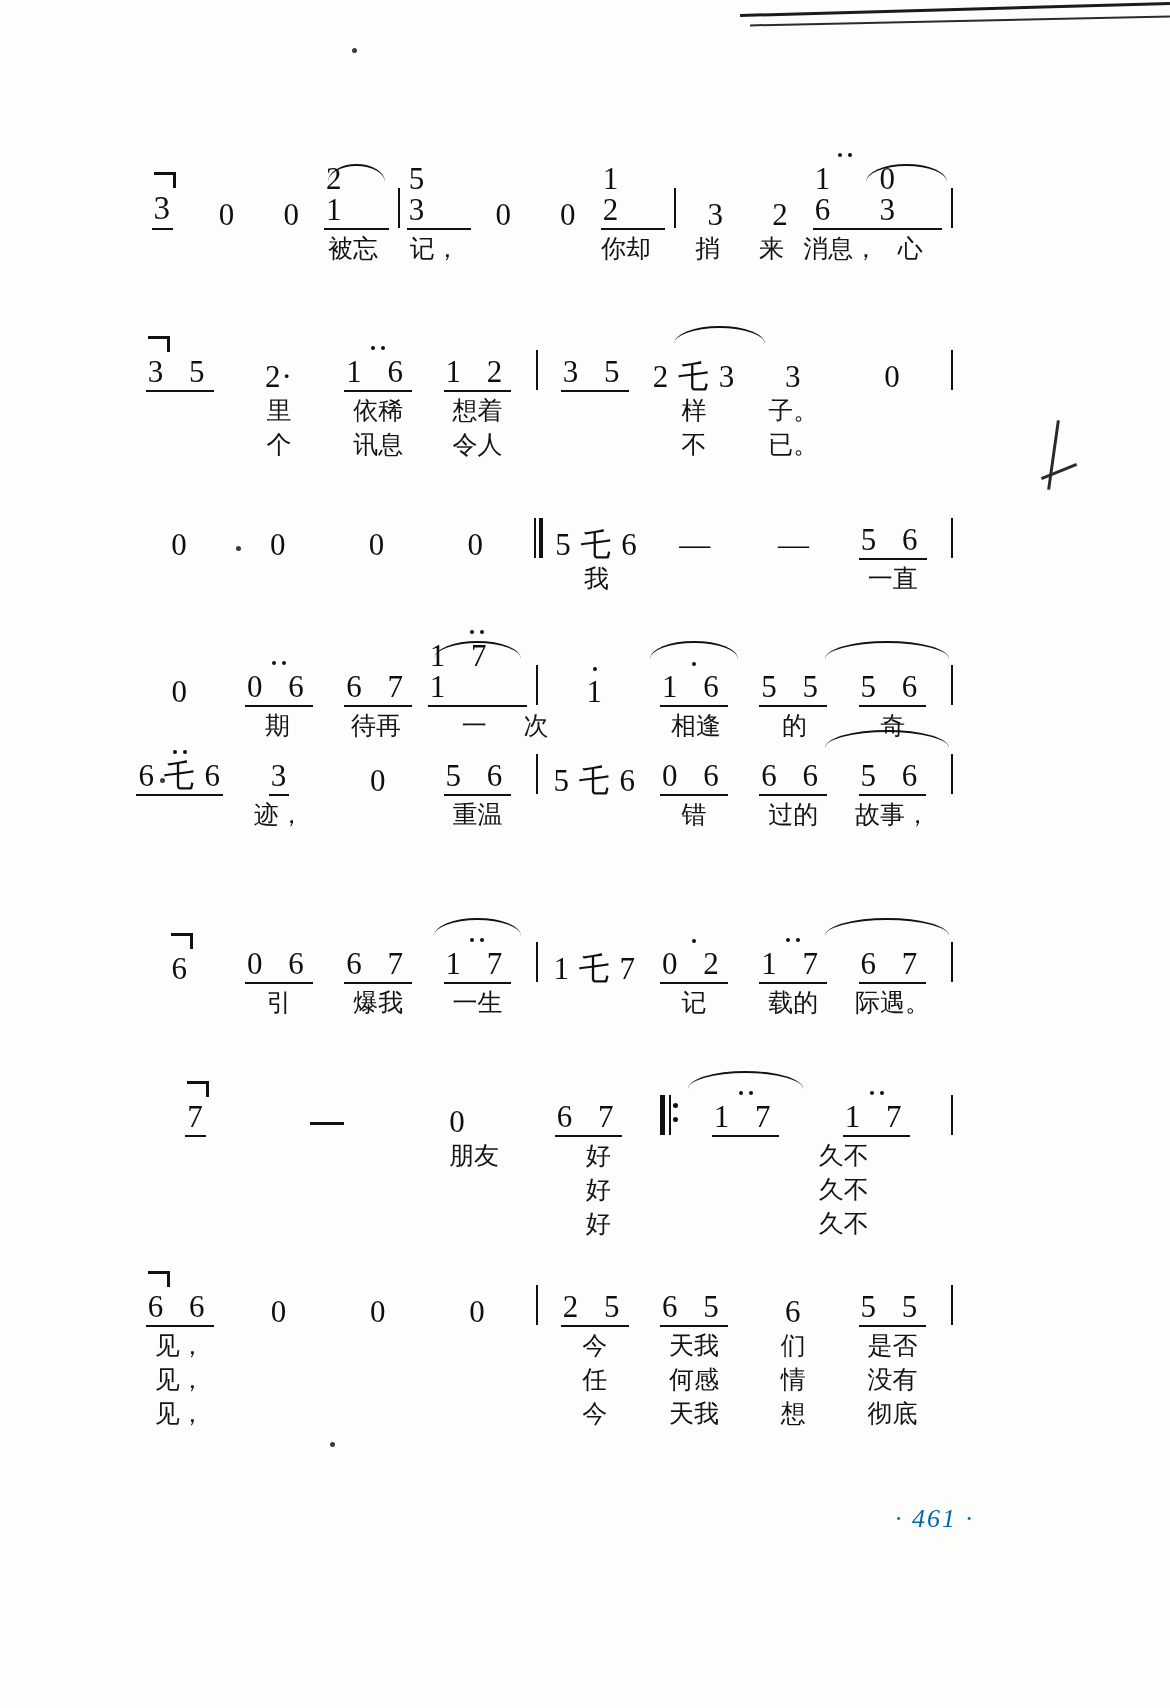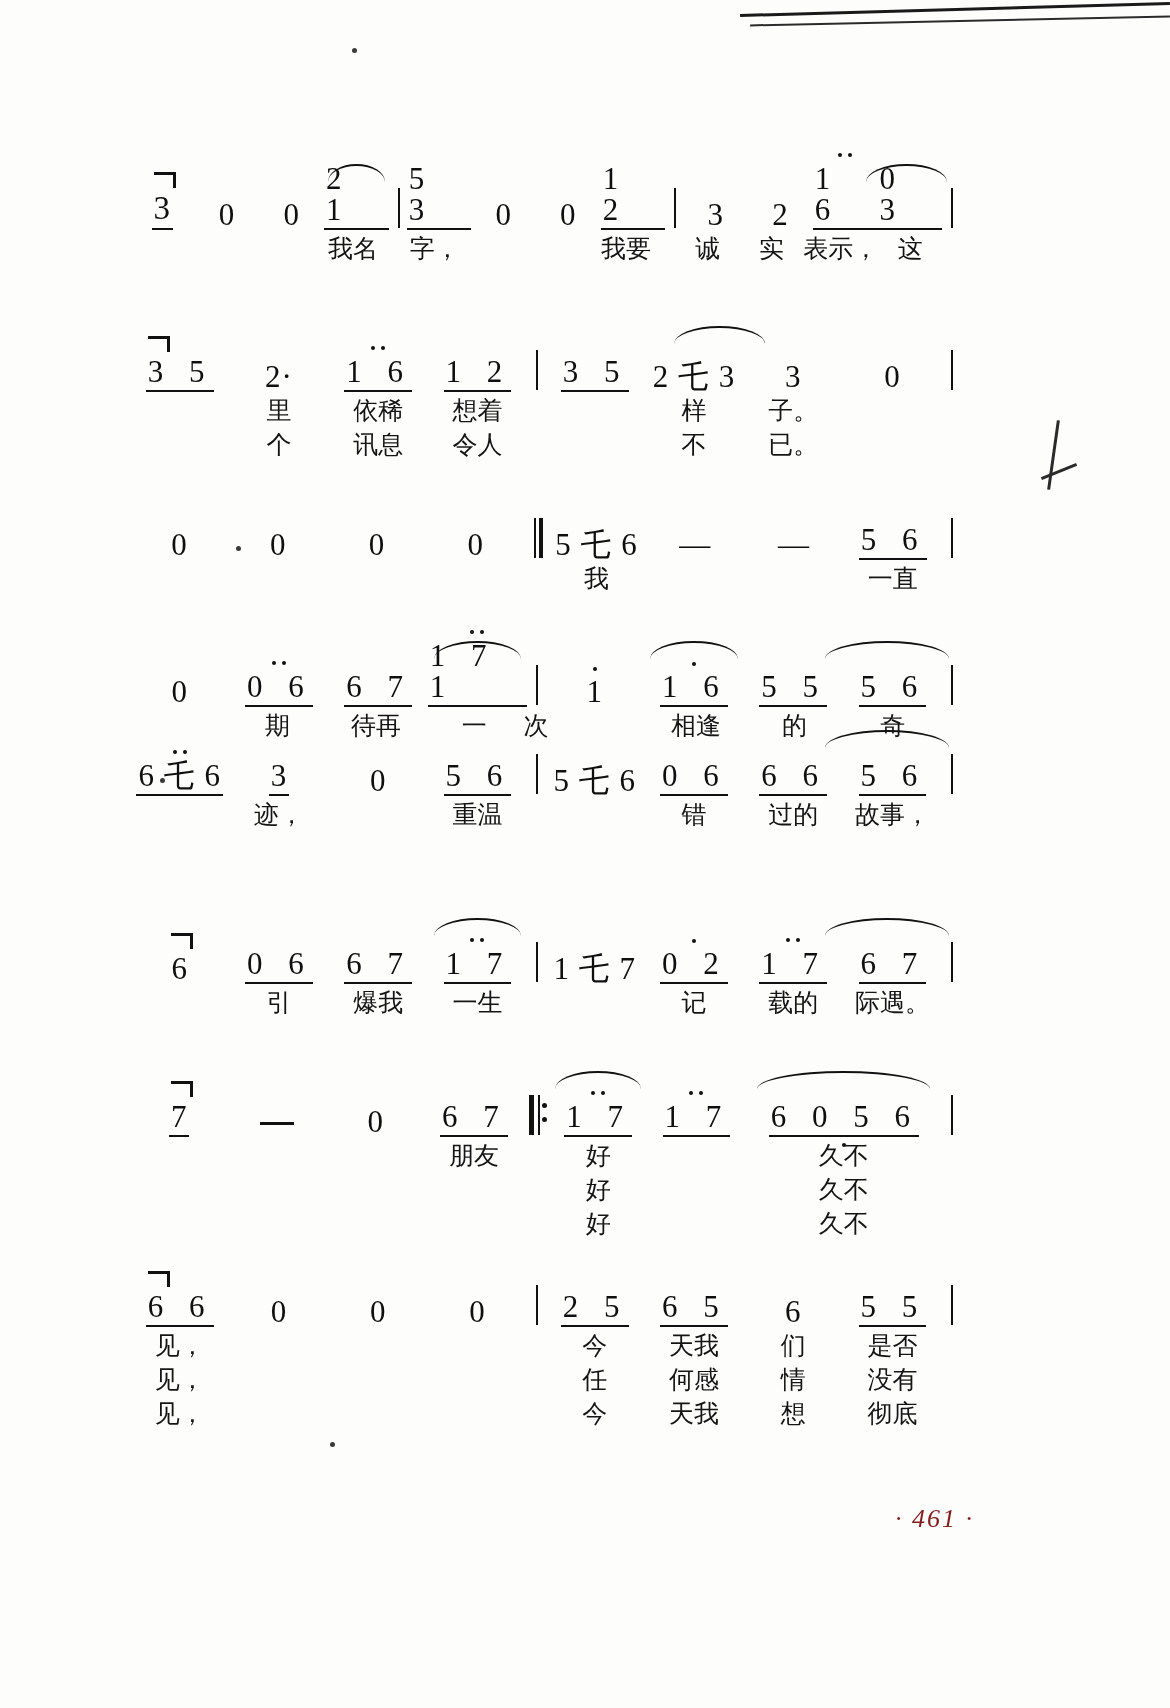--- a/index.html
+++ b/index.html
@@ -267,21 +267,21 @@
   .lyr.repeat { flex: 0 0 26px; }
   .lyr-row { height: 30px; }
 
   .pageno {
     position: absolute;
     right: 196px;
     bottom: 174px;
     font-family: "Liberation Serif", serif;
     font-style: italic;
     font-size: 26px;
-    color: #7f1d1d;
+    color: #0369a1;
     letter-spacing: 2px;
   }
 
   .speck {
     position: absolute;
     background: #3a3a3a;
     border-radius: 50%;
   }
 </style>
 </head>
@@ -343,31 +343,31 @@
         <div class="cell">
             <span class="slur wide"></span>
             <span class="num group u1">0 3</span>
           </div>
         <div class="cell bar"></div>
       </div>
       <div class="lyrics lyr-row">
         <div class="lyr"></div>
         <div class="lyr"></div>
         <div class="lyr"></div>
-        <div class="lyr">我名</div>
-        <div class="lyr bar"></div>
-        <div class="lyr">字，</div>
-        <div class="lyr"></div>
-        <div class="lyr"></div>
-        <div class="lyr">我要</div>
-        <div class="lyr bar"></div>
-        <div class="lyr">诚</div>
-        <div class="lyr">实</div>
-        <div class="lyr">表示，</div>
-        <div class="lyr">这</div>
+        <div class="lyr">被忘</div>
+        <div class="lyr bar"></div>
+        <div class="lyr">记，</div>
+        <div class="lyr"></div>
+        <div class="lyr"></div>
+        <div class="lyr">你却</div>
+        <div class="lyr bar"></div>
+        <div class="lyr">捎</div>
+        <div class="lyr">来</div>
+        <div class="lyr">消息，</div>
+        <div class="lyr">心</div>
         <div class="lyr bar"></div>
       </div>
     </div>
 
     <div class="system" style="top:340px;">
       <div class="notes">
         <div class="cell">
             <span class="num group flag u1">3 5</span>
           </div>
         <div class="cell">
@@ -619,24 +619,20 @@
               <i></i>
             </span>
           </div>
         <div class="cell">
             <span class="slur"></span>
             <span class="num group u1 dotTwoAbove">1 7</span>
           </div>
         <div class="cell">
             <span class="num group u1 dotTwoAbove">1 7</span>
           </div>
-        <div class="cell w2">
-            <span class="slur"></span>
-            <span class="num group u1 dotBelow">6 0 5 6</span>
-          </div>
         <div class="cell bar"></div>
       </div>
       <div class="lyrics lyr-row">
         <div class="lyr"></div>
         <div class="lyr"></div>
         <div class="lyr"></div>
         <div class="lyr">朋友</div>
         <div class="lyr repeat"></div>
         <div class="lyr">好</div>
         <div class="lyr"></div>

